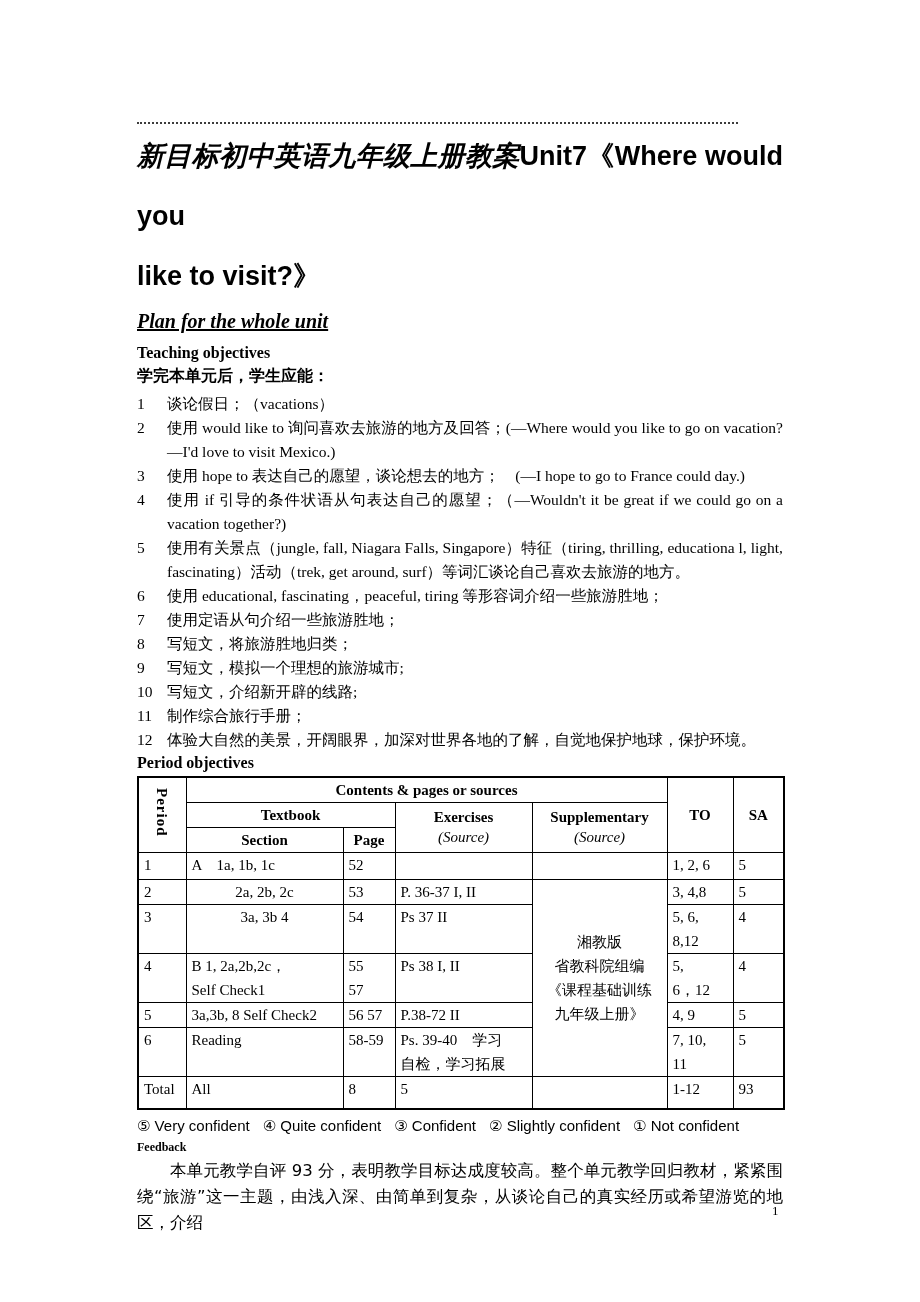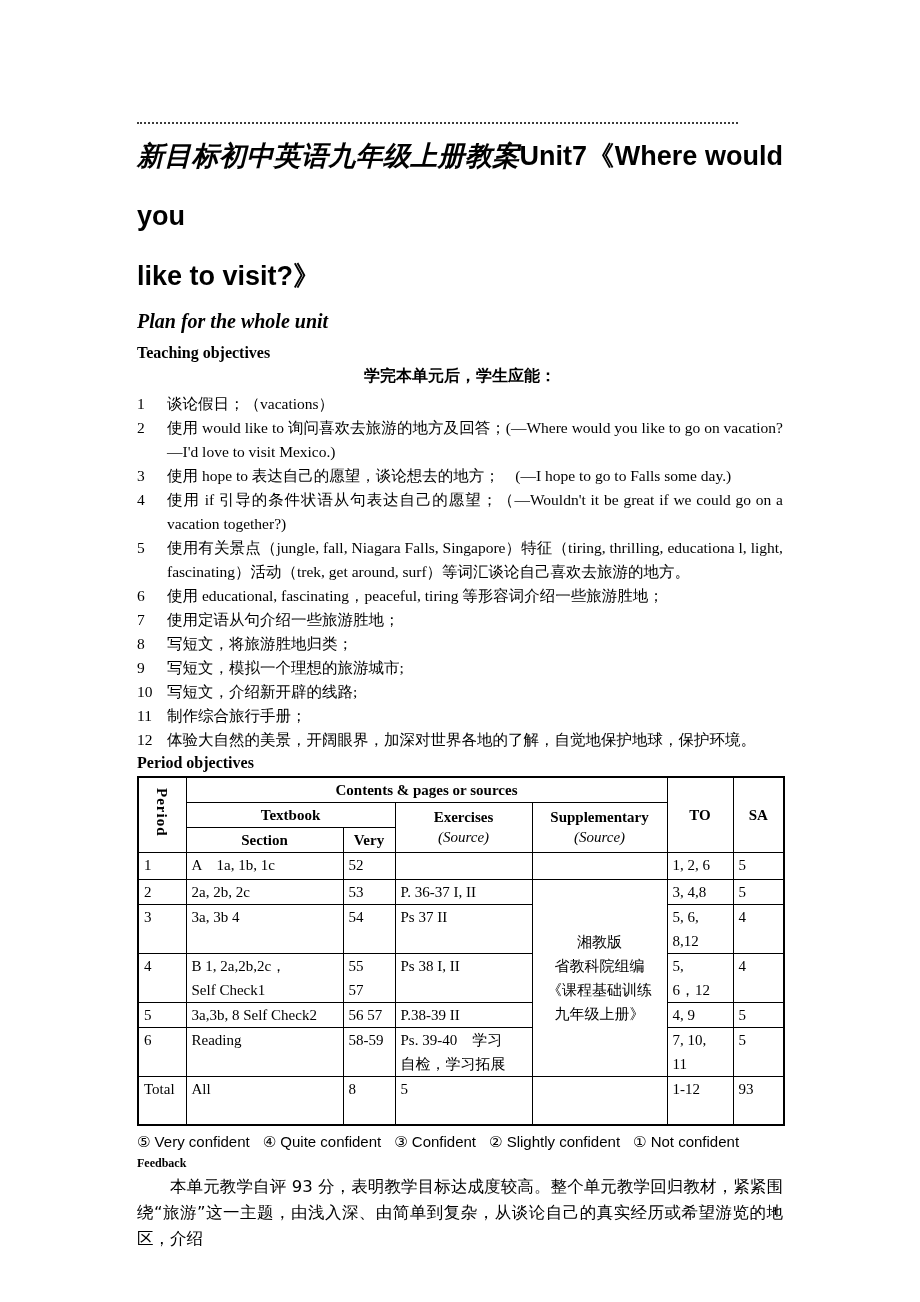--- a/index.html
+++ b/index.html
@@ -34,33 +34,33 @@
     font-family: "Liberation Sans", "DejaVu Sans", sans-serif;
   }
   .doc-title .l1 { text-align: justify; text-align-last: justify; text-justify: inter-word; }
   .doc-title .cn { font-style: italic; }
   .subtitle {
     font-size: 20px;
     font-weight: bold;
     font-style: italic;
     line-height: 30px;
     font-family: "Liberation Serif", serif;
+    text-decoration: underline;
   }
   .obj-heading {
     margin-top: 6px;
     font-size: 16px;
     font-weight: bold;
     line-height: 22px;
   }
   .obj-subheading {
     font-size: 16px;
     font-weight: bold;
     line-height: 24px;
     font-family: "DejaVu Sans", sans-serif;
-    text-align: center;
   }
   .obj-list { margin-top: 4px; }
   .obj-item { display: flex; font-size: 15.5px; line-height: 24px; }
   .obj-item .num { flex: 0 0 30px; }
   .obj-item .txt { flex: 1; text-align: justify; }
   .period-heading {
     font-size: 16px;
     font-weight: bold;
     line-height: 22px;
   }
@@ -85,21 +85,21 @@
     line-height: 20px;
   }
   .period-tbl .src { font-weight: normal; font-style: italic; }
   .period-v {
     writing-mode: vertical-rl;
     font-weight: bold;
     letter-spacing: 1px;
     margin: 0 auto;
   }
   .pre { white-space: pre-line; }
-  .cellc { text-align: left; }
+  .cellc { text-align: center; }
   .supp-cell {
     text-align: center;
     vertical-align: middle !important;
     line-height: 27px;
   }
   .brk { word-break: break-all; }
   .conf-line {
     margin-top: 5px;
     font-size: 15px;
     line-height: 21px;
@@ -148,21 +148,21 @@
       <div class="obj-item">
           <span class="num">1</span>
           <span class="txt">谈论假日；（vacations）</span>
         </div>
       <div class="obj-item">
           <span class="num">2</span>
           <span class="txt">使用 would like to 询问喜欢去旅游的地方及回答；(—Where would you like to go on vacation?　—I'd love to visit Mexico.)</span>
         </div>
       <div class="obj-item">
           <span class="num">3</span>
-          <span class="txt">使用 hope to 表达自己的愿望，谈论想去的地方；　(—I hope to go to Falls some day.)</span>
+          <span class="txt">使用 hope to 表达自己的愿望，谈论想去的地方；　(—I hope to go to France could day.)</span>
         </div>
       <div class="obj-item">
           <span class="num">4</span>
           <span class="txt">使用 if 引导的条件状语从句表达自己的愿望；（—Wouldn't it be great if we could go on a vacation together?)</span>
         </div>
       <div class="obj-item">
           <span class="num">5</span>
           <span class="txt">使用有关景点（jungle, fall, Niagara Falls, Singapore）特征（tiring, thrilling, educationa l, light, fascinating）活动（trek, get around, surf）等词汇谈论自己喜欢去旅游的地方。</span>
         </div>
       <div class="obj-item">
@@ -220,21 +220,21 @@
           <div>Exercises</div>
           <div class="src">(Source)</div>
         </td>
         <td class="th" rowspan="2">
           <div>Supplementary</div>
           <div class="src">(Source)</div>
         </td>
       </tr>
       <tr style="height:25px">
         <td class="th">Section</td>
-        <td class="th">Very</td>
+        <td class="th">Page</td>
       </tr>
       <tr style="height:27px">
         <td>1</td>
         <td>A　1a, 1b, 1c</td>
         <td>52</td>
         <td></td>
         <td></td>
         <td>1, 2, 6</td>
         <td>5</td>
       </tr>
@@ -267,35 +267,35 @@
 57</td>
         <td>Ps 38 I, II</td>
         <td class="pre">5,
 6，12</td>
         <td>4</td>
       </tr>
       <tr style="height:25px">
         <td>5</td>
         <td>3a,3b, 8 Self Check2</td>
         <td>56 57</td>
-        <td>P.38-39 II</td>
+        <td>P.38-72 II</td>
         <td>4, 9</td>
         <td>5</td>
       </tr>
       <tr style="height:49px">
         <td>6</td>
         <td>Reading</td>
         <td>58-59</td>
         <td class="pre">Ps. 39-40　学习
 自检，学习拓展</td>
         <td class="pre">7, 10,
 11</td>
         <td>5</td>
       </tr>
-      <tr style="height:49px">
+      <tr style="height:33px">
         <td class="brk">Total</td>
         <td>All</td>
         <td>8</td>
         <td>5</td>
         <td></td>
         <td>1-12</td>
         <td>93</td>
       </tr>
     </tbody>
       </table>

